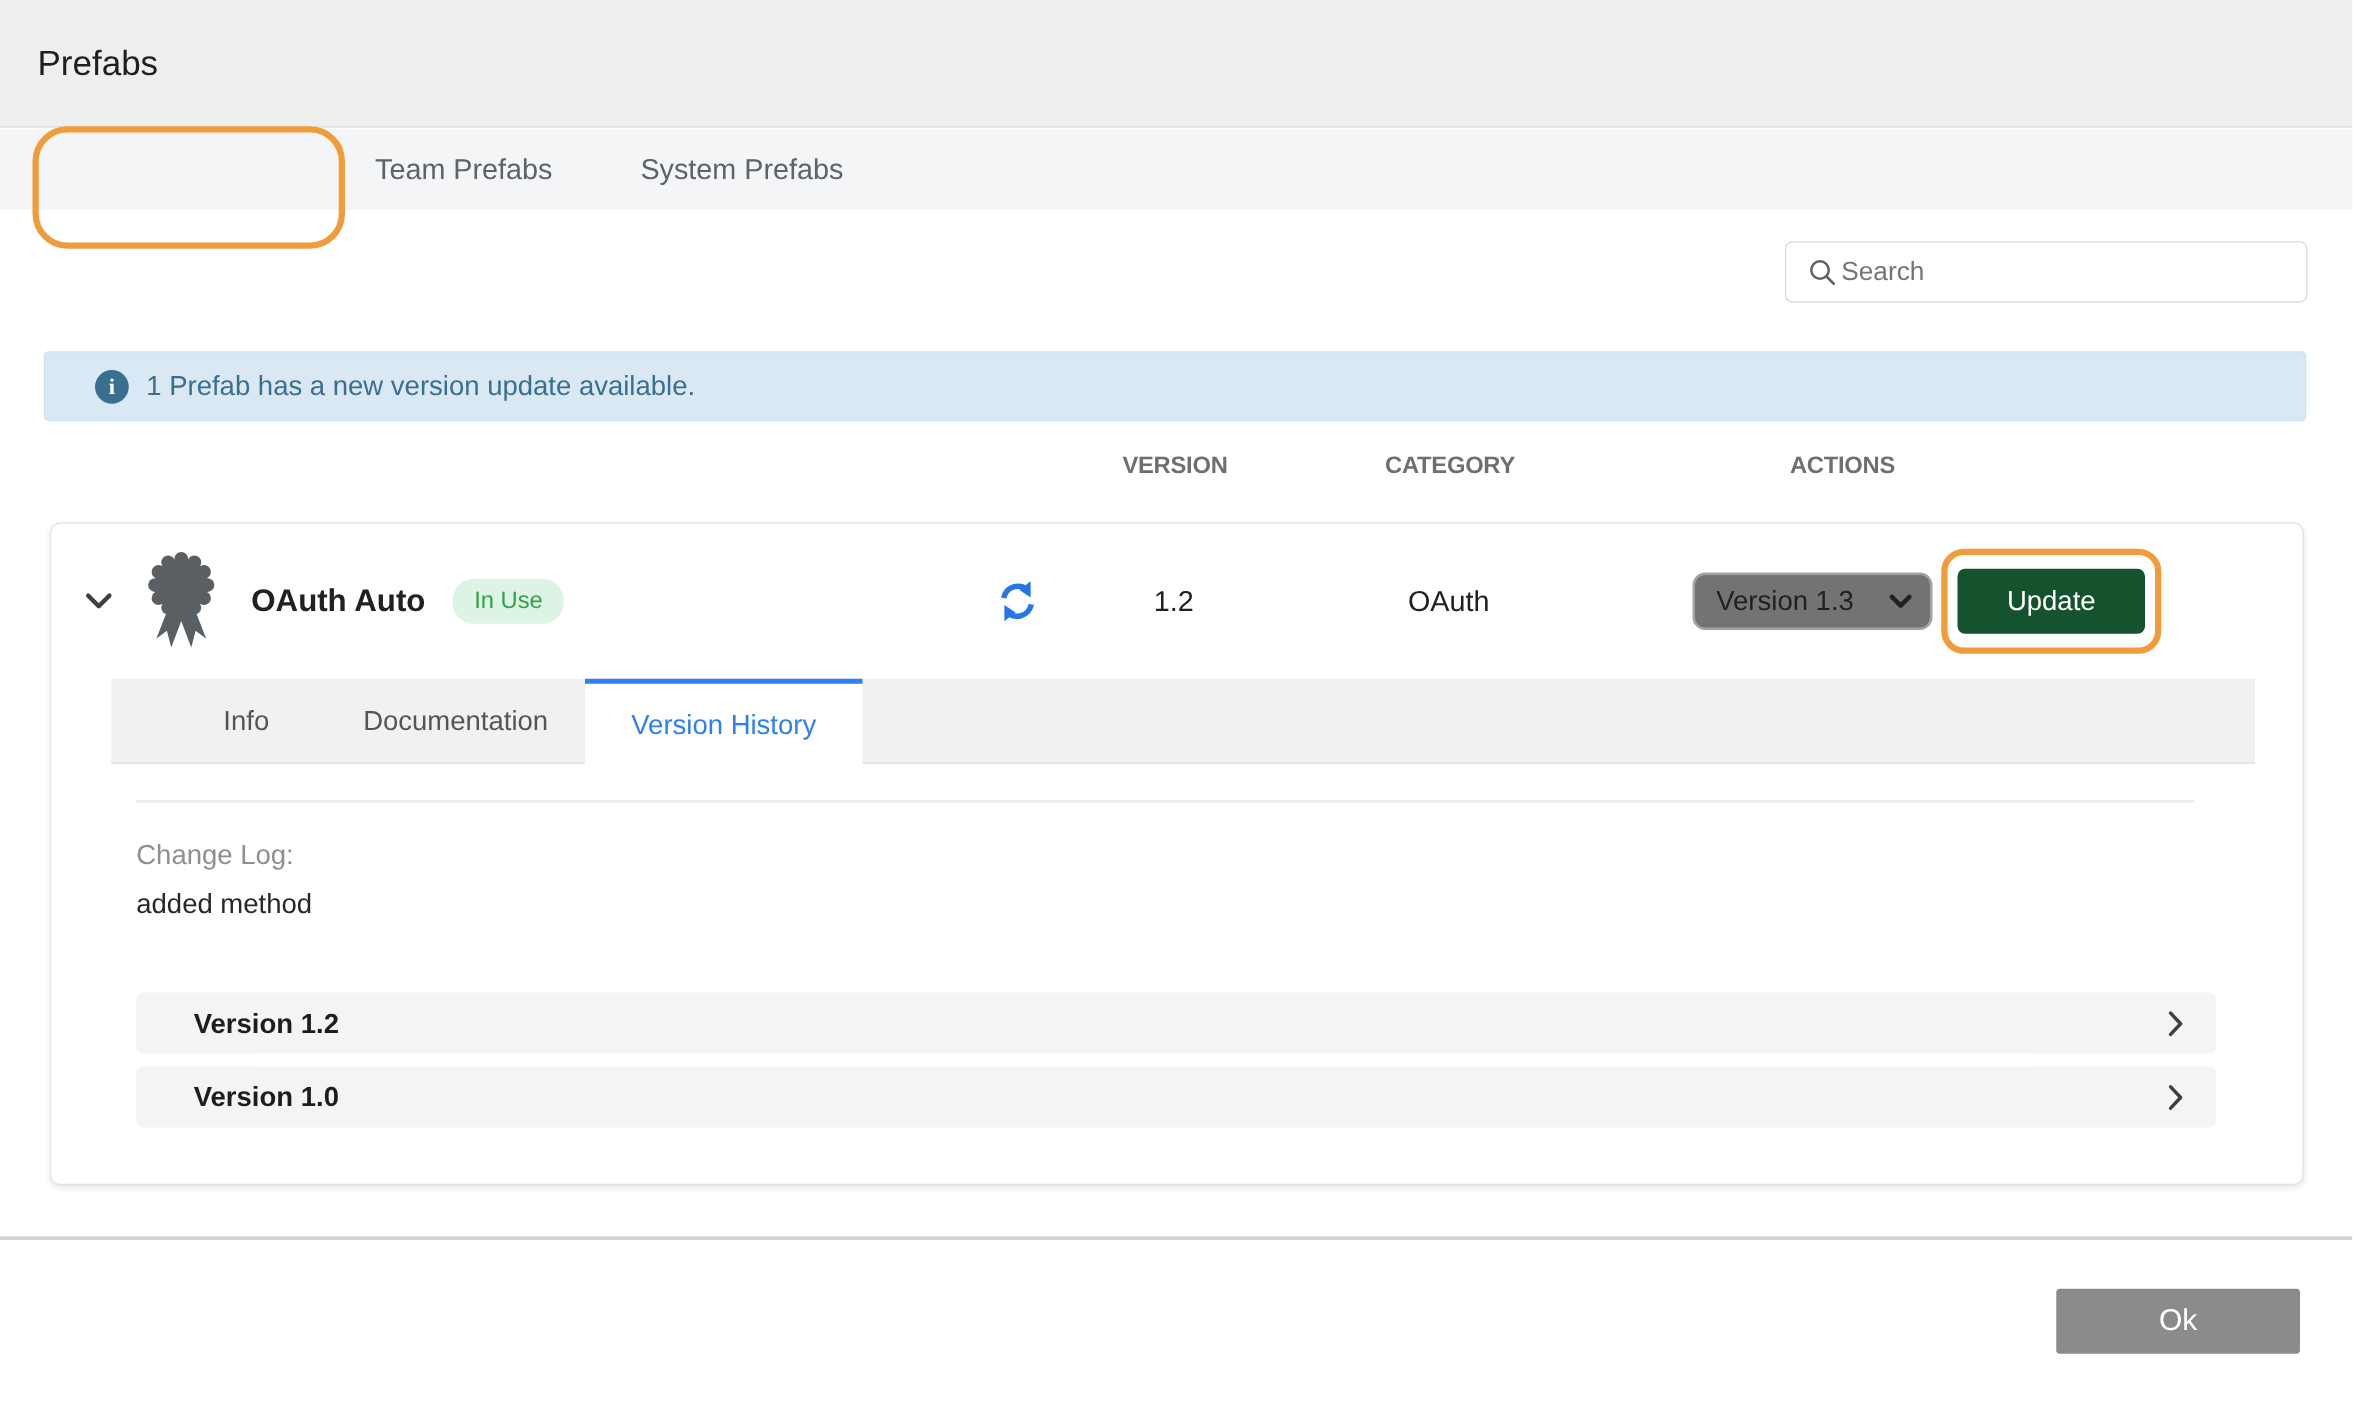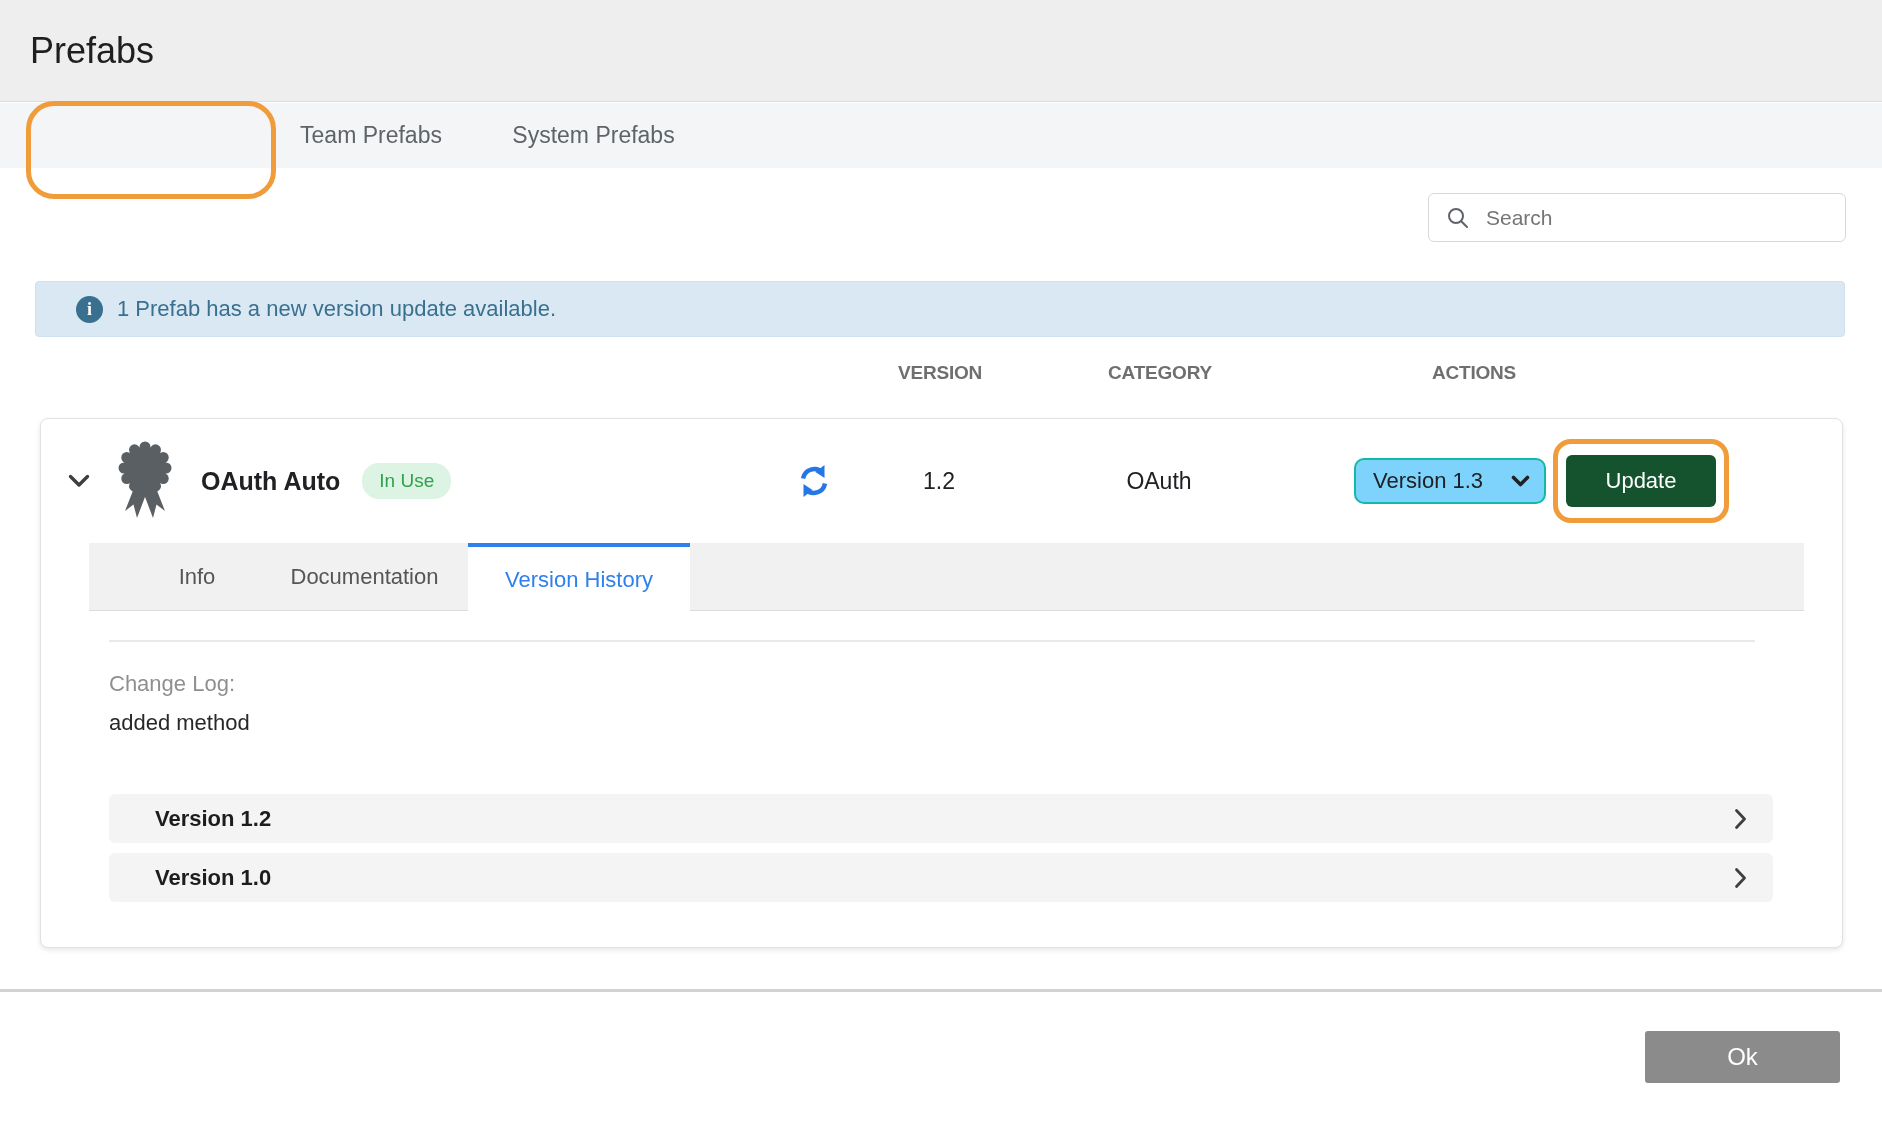--- a/index.html
+++ b/index.html
@@ -3,40 +3,40 @@
 <meta charset="utf-8">
 <style>
   * { margin:0; padding:0; box-sizing:border-box; }
   html,body { width:1882px; height:1124px; background:#ffffff;
     font-family:"Liberation Sans", sans-serif; color:#202124; }
   .stage { position:relative; width:1882px; height:1124px; overflow:hidden; background:#fff; }
 
   
   .app-header { position:absolute; left:0; top:0; width:1882px; height:102px;
     background:#eeeeee; border-bottom:1px solid #dcdcdc; display:flex; align-items:center; }
-  .app-title { margin-left:30px; font-size:36px; font-weight:500; color:#1f1f1f; }
+  .app-title { margin-left:30px; font-size:28px; font-weight:500; color:#1f1f1f; }
 
   
   .tabbar { position:absolute; left:0; top:103px; width:1882px; height:65px; background:#f4f5f6; }
   .tab-active { position:absolute; left:36px; top:0; width:230px; height:65px; background:#ffffff;
     border-top:4px solid #2f80ed; display:flex; align-items:center; justify-content:center;
     font-size:23px; font-weight:500; color:#2f80ed; }
   .tab-plain { position:absolute; top:0; height:65px; display:flex; align-items:center;
     justify-content:center; font-size:23px; color:#5f6368; }
   .tab-team { left:266px; width:210px; }
   .tab-system { left:476px; width:235px; }
   .ring { position:absolute; border:5px solid #f09c3b; border-radius:28px; pointer-events:none; z-index:5; }
   .ring-tab { left:26px; top:-2px; width:250px; height:98px; }
 
   
   .page-desc { position:absolute; left:30px; top:203px; font-size:21px; color:#9e9e9e; }
   .search-box { position:absolute; left:1428px; top:193px; width:418px; height:49px;
     border:1px solid #d8d8d8; border-radius:6px; background:#fff; display:flex; align-items:center; }
   .search-box svg { margin-left:17px; flex:none; }
-  .search-box input { border:none; outline:none; background:transparent; margin-left:16px;
+  .search-box input { border:none; outline:none; background:transparent; margin-left:3px;
     font-size:21px; color:#333; width:330px; font-family:"Liberation Sans", sans-serif; }
   .search-box input::placeholder { color:#757575; opacity:1; }
 
   
   .banner { position:absolute; left:35px; top:281px; width:1810px; height:56px; background:#d9e8f3;
     border:1px solid #cde1f0; border-radius:4px; display:flex; align-items:center; }
   .banner-icon { margin-left:40px; width:27px; height:27px; border-radius:50%; background:#39708f;
     color:#fff; display:flex; align-items:center; justify-content:center;
     font-size:18px; font-weight:bold; font-family:"Liberation Serif", serif; flex:none; }
   .banner-text { margin-left:14px; font-size:22px; color:#39708f; }
@@ -56,21 +56,21 @@
   .prefab-row { position:absolute; left:0; top:0; width:100%; height:124px; }
   .cell-center { text-align:center; font-size:23px; color:#202124; }
   .expander { display:flex; align-items:center; justify-content:center; cursor:pointer; }
   .ribbon-wrap { display:flex; align-items:flex-start; }
   .name-cell { display:flex; align-items:center; }
   .prefab-name { font-size:25px; font-weight:700; color:#202124; }
   .badge { margin-left:22px; background:#ddf3e3; color:#31a24c; font-size:19px; font-weight:500;
     padding:7px 17px; border-radius:17px; }
   .refresh-cell { display:flex; align-items:center; justify-content:center; cursor:pointer; }
   .actions-cell { display:flex; align-items:center; padding-left:60px; }
-  .select-ctrl { width:192px; height:46px; border:2px solid #14b8a6; border-radius:10px; background:#7dd3fc;
+  .select-ctrl { width:192px; height:46px; border:2px solid #a3a3a3; border-radius:10px; background:#737373;
     display:flex; align-items:center; justify-content:space-between; padding:0 14px 0 17px;
     font-size:22px; color:#202124; cursor:pointer; }
   .update-wrap { position:relative; margin-left:20px; }
   .btn-update { width:150px; height:52px; background:#14532d; border:none; border-radius:6px;
     color:#fff; font-size:22px; font-family:"Liberation Sans", sans-serif; cursor:pointer; }
   .ring-btn { left:-13px; top:-16px; width:176px; height:84px; border-radius:18px; }
 
   
   .subtabs { position:absolute; left:48px; top:124px; width:1715px; height:68px; background:#f1f1f2;
     border-bottom:1px solid #dcdcdc; display:flex;padding-left:44px; }

